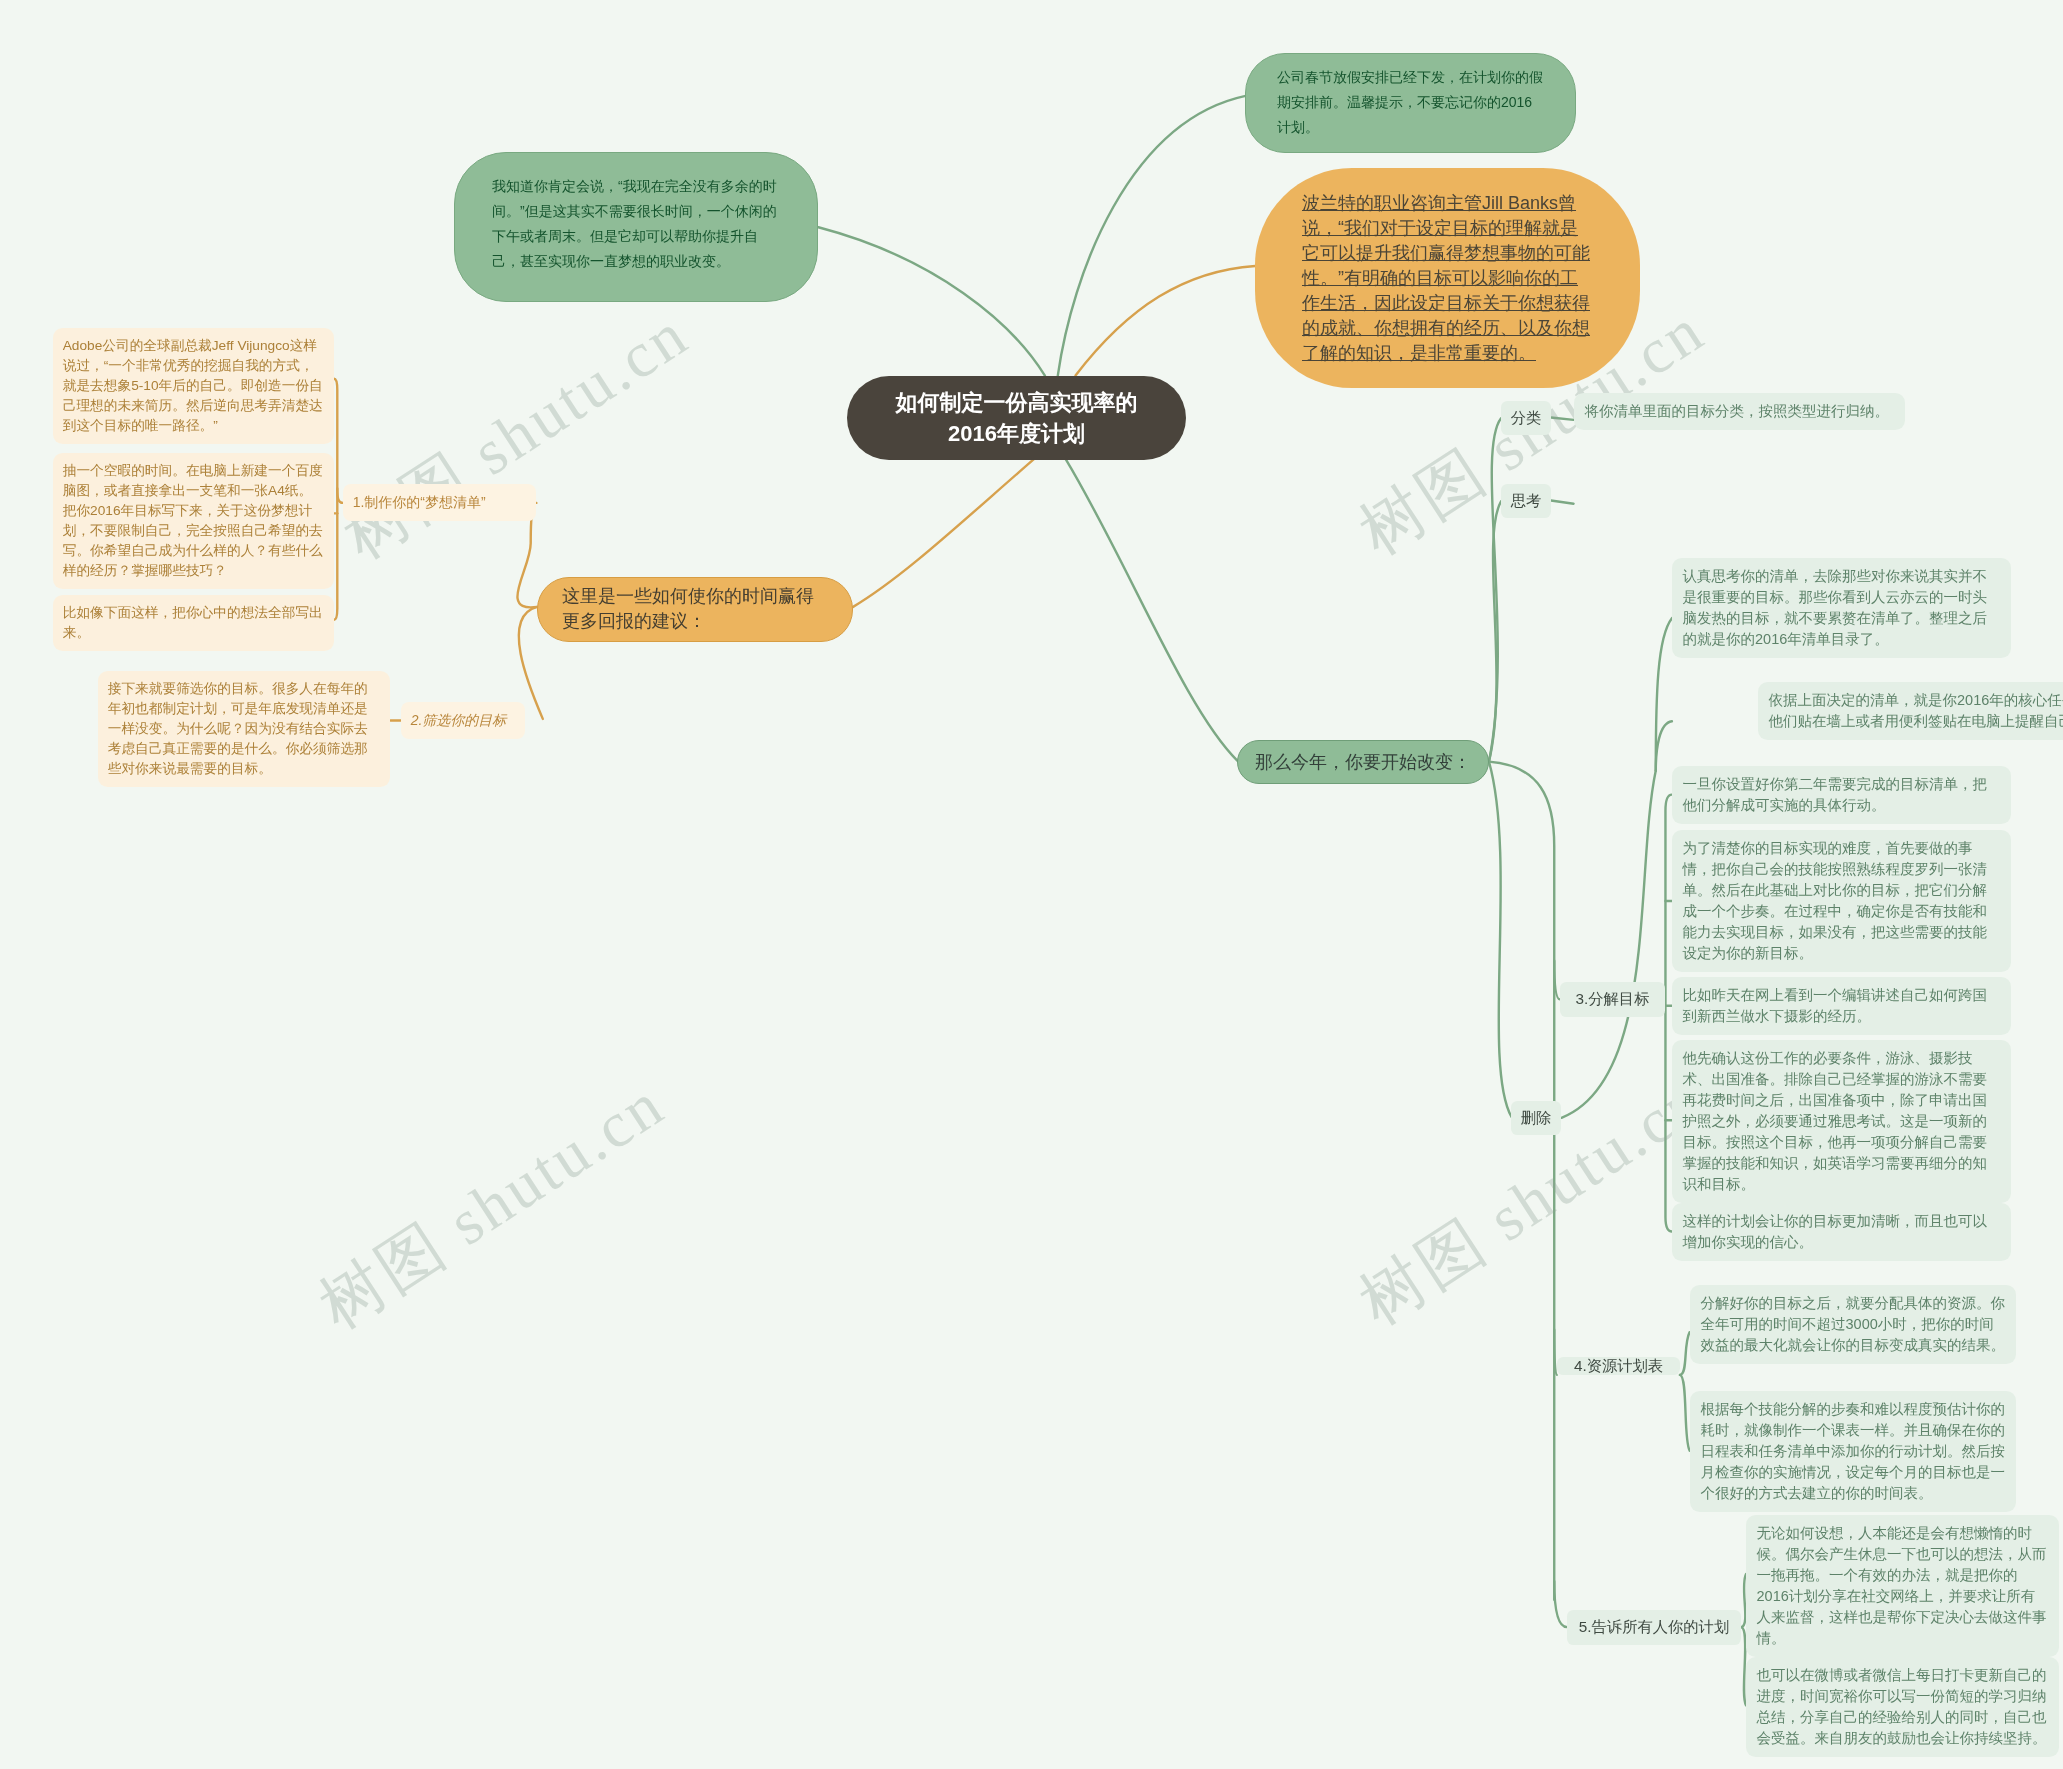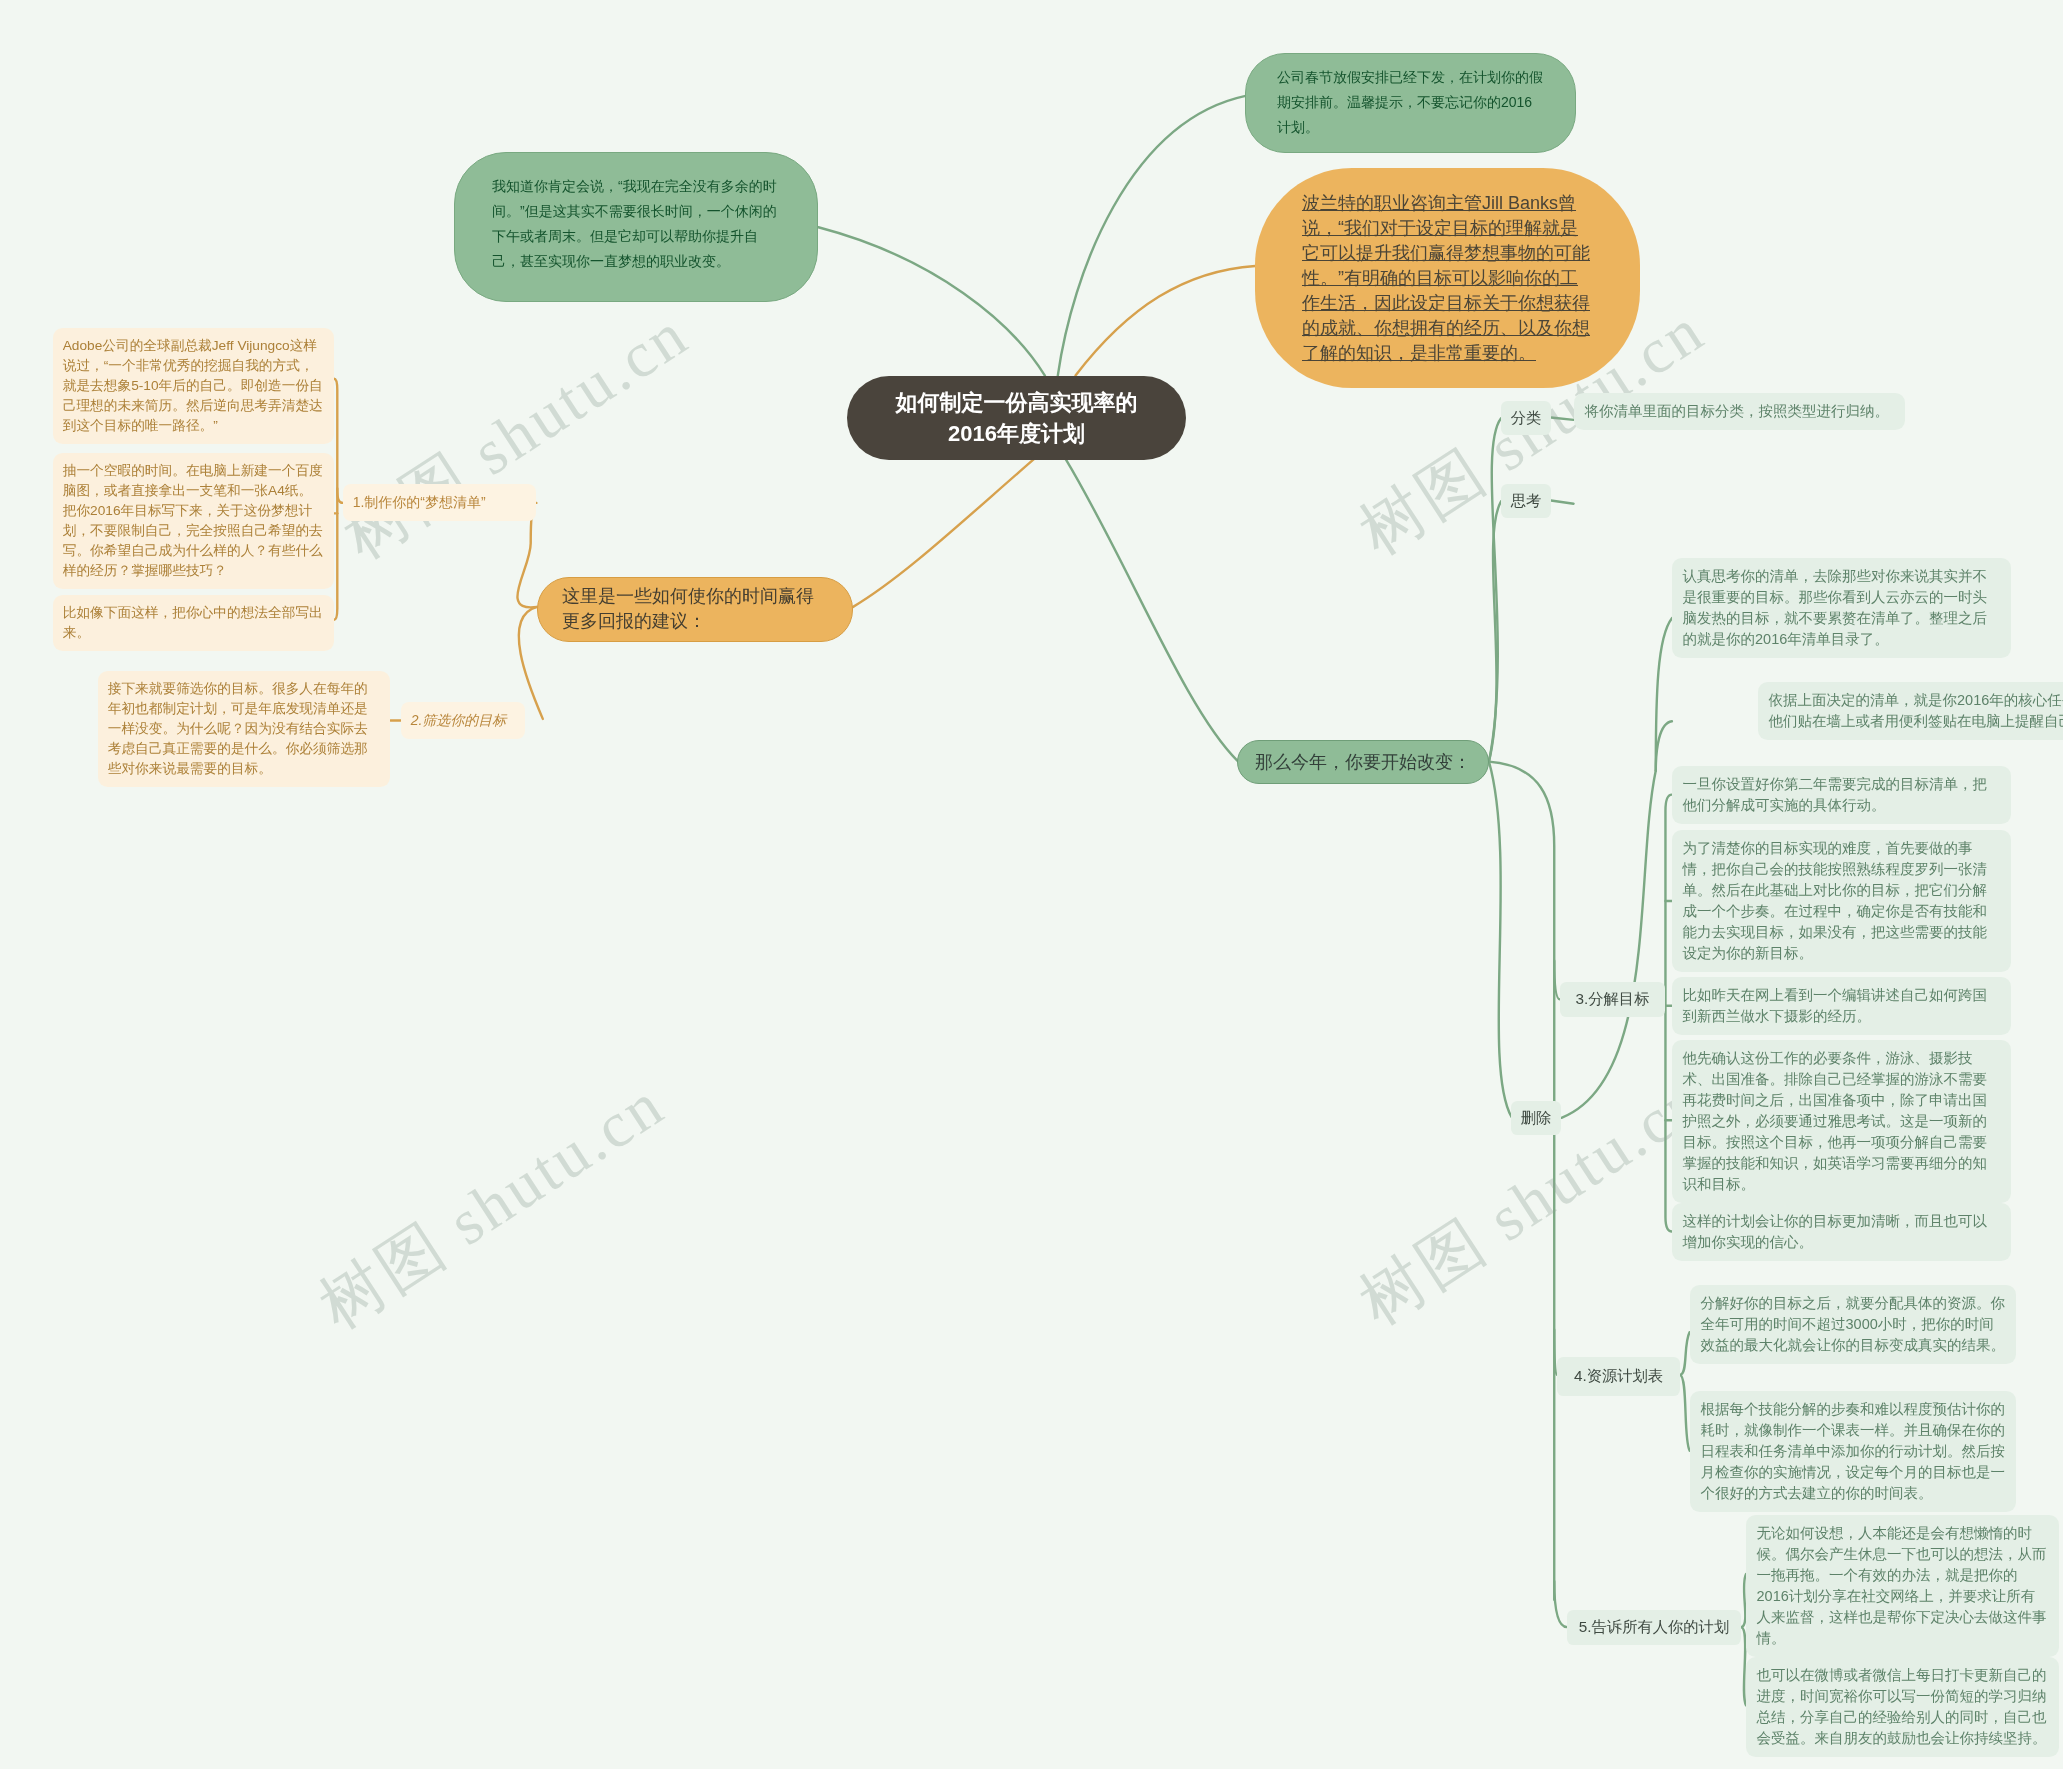--- a/index.html
+++ b/index.html
@@ -117,21 +117,21 @@
   <div class="node gbox" style="left:1672px;top:558px;width:339px;">认真思考你的清单，去除那些对你来说其实并不是很重要的目标。那些你看到人云亦云的一时头脑发热的目标，就不要累赘在清单了。整理之后的就是你的2016年清单目录了。</div>
   <div class="node gbox" style="left:1758px;top:682px;width:406px;">依据上面决定的清单，就是你2016年的核心任务，你可以把他们贴在墙上或者用便利签贴在电脑上提醒自己。</div>
 
   <div class="node glabel" style="left:1560px;top:982px;width:105px;height:35px;">3.分解目标</div>
   <div class="node gbox" style="left:1672px;top:766px;width:339px;">一旦你设置好你第二年需要完成的目标清单，把他们分解成可实施的具体行动。</div>
   <div class="node gbox" style="left:1672px;top:830px;width:339px;">为了清楚你的目标实现的难度，首先要做的事情，把你自己会的技能按照熟练程度罗列一张清单。然后在此基础上对比你的目标，把它们分解成一个个步奏。在过程中，确定你是否有技能和能力去实现目标，如果没有，把这些需要的技能设定为你的新目标。</div>
   <div class="node gbox" style="left:1672px;top:977px;width:339px;">比如昨天在网上看到一个编辑讲述自己如何跨国到新西兰做水下摄影的经历。</div>
   <div class="node gbox" style="left:1672px;top:1040px;width:339px;">他先确认这份工作的必要条件，游泳、摄影技术、出国准备。排除自己已经掌握的游泳不需要再花费时间之后，出国准备项中，除了申请出国护照之外，必须要通过雅思考试。这是一项新的目标。按照这个目标，他再一项项分解自己需要掌握的技能和知识，如英语学习需要再细分的知识和目标。</div>
   <div class="node gbox" style="left:1672px;top:1203px;width:339px;">这样的计划会让你的目标更加清晰，而且也可以增加你实现的信心。</div>
 
-  <div class="node glabel" style="left:1557px;top:1357px;width:123px;height:39px;">4.资源计划表</div>
+  <div class="node glabel" style="left:1557px;top:1357px;width:123px;height:18px;">4.资源计划表</div>
   <div class="node gbox" style="left:1690px;top:1285px;width:326px;">分解好你的目标之后，就要分配具体的资源。你全年可用的时间不超过3000小时，把你的时间效益的最大化就会让你的目标变成真实的结果。</div>
   <div class="node gbox" style="left:1690px;top:1391px;width:326px;">根据每个技能分解的步奏和难以程度预估计你的耗时，就像制作一个课表一样。并且确保在你的日程表和任务清单中添加你的行动计划。然后按月检查你的实施情况，设定每个月的目标也是一个很好的方式去建立的你的时间表。</div>
 
   <div class="node glabel" style="left:1567px;top:1610px;width:174px;height:35px;">5.告诉所有人你的计划</div>
   <div class="node gbox" style="left:1746px;top:1515px;width:313px;">无论如何设想，人本能还是会有想懒惰的时候。偶尔会产生休息一下也可以的想法，从而一拖再拖。一个有效的办法，就是把你的2016计划分享在社交网络上，并要求让所有人来监督，这样也是帮你下定决心去做这件事情。</div>
   <div class="node gbox" style="left:1746px;top:1657px;width:313px;">也可以在微博或者微信上每日打卡更新自己的进度，时间宽裕你可以写一份简短的学习归纳总结，分享自己的经验给别人的同时，自己也会受益。来自朋友的鼓励也会让你持续坚持。</div>
 
 </div>
 
 

